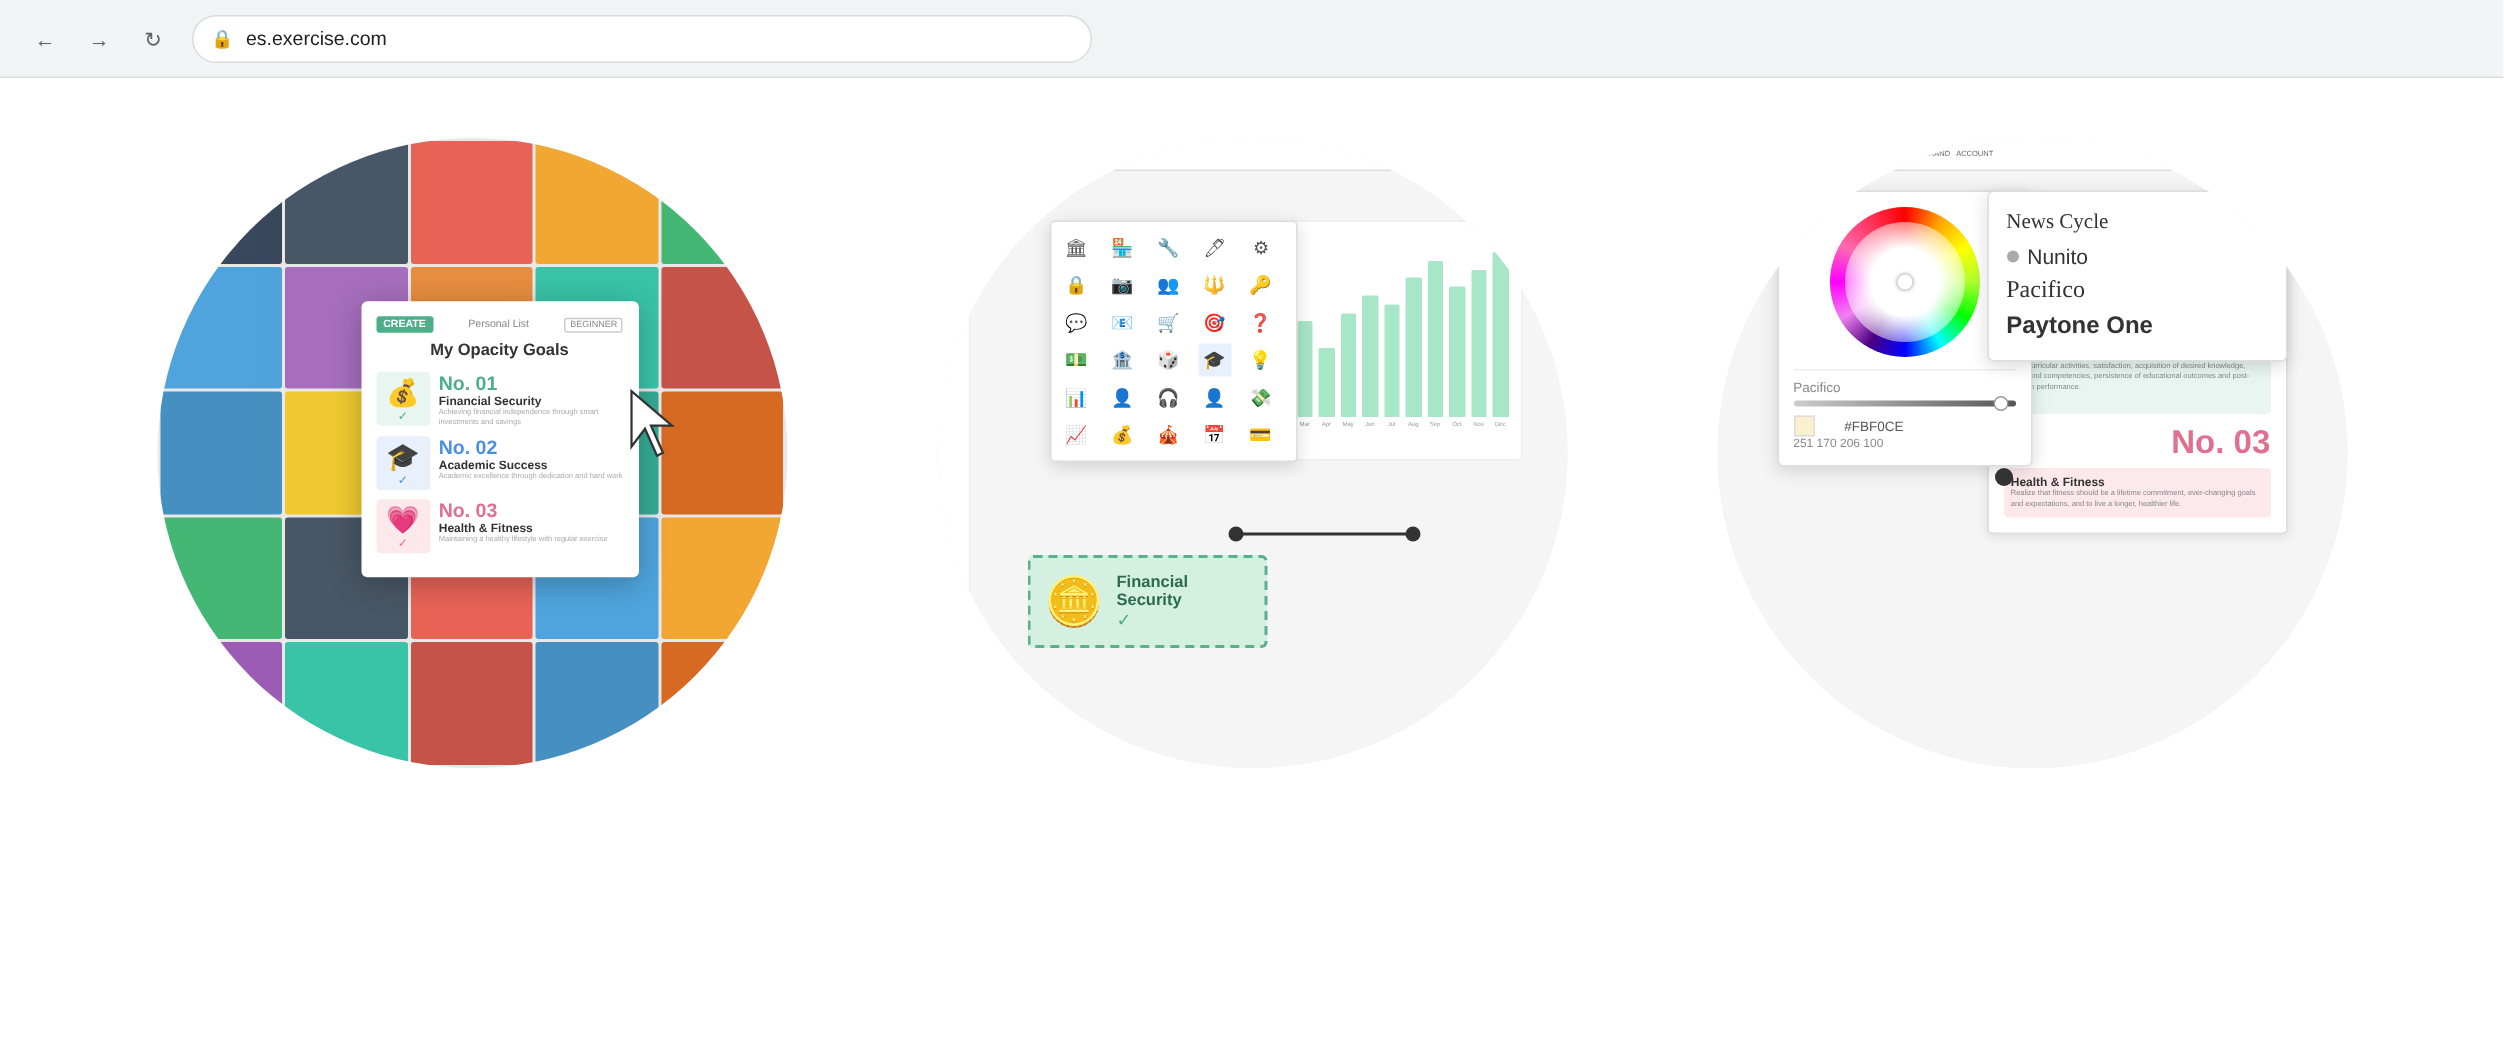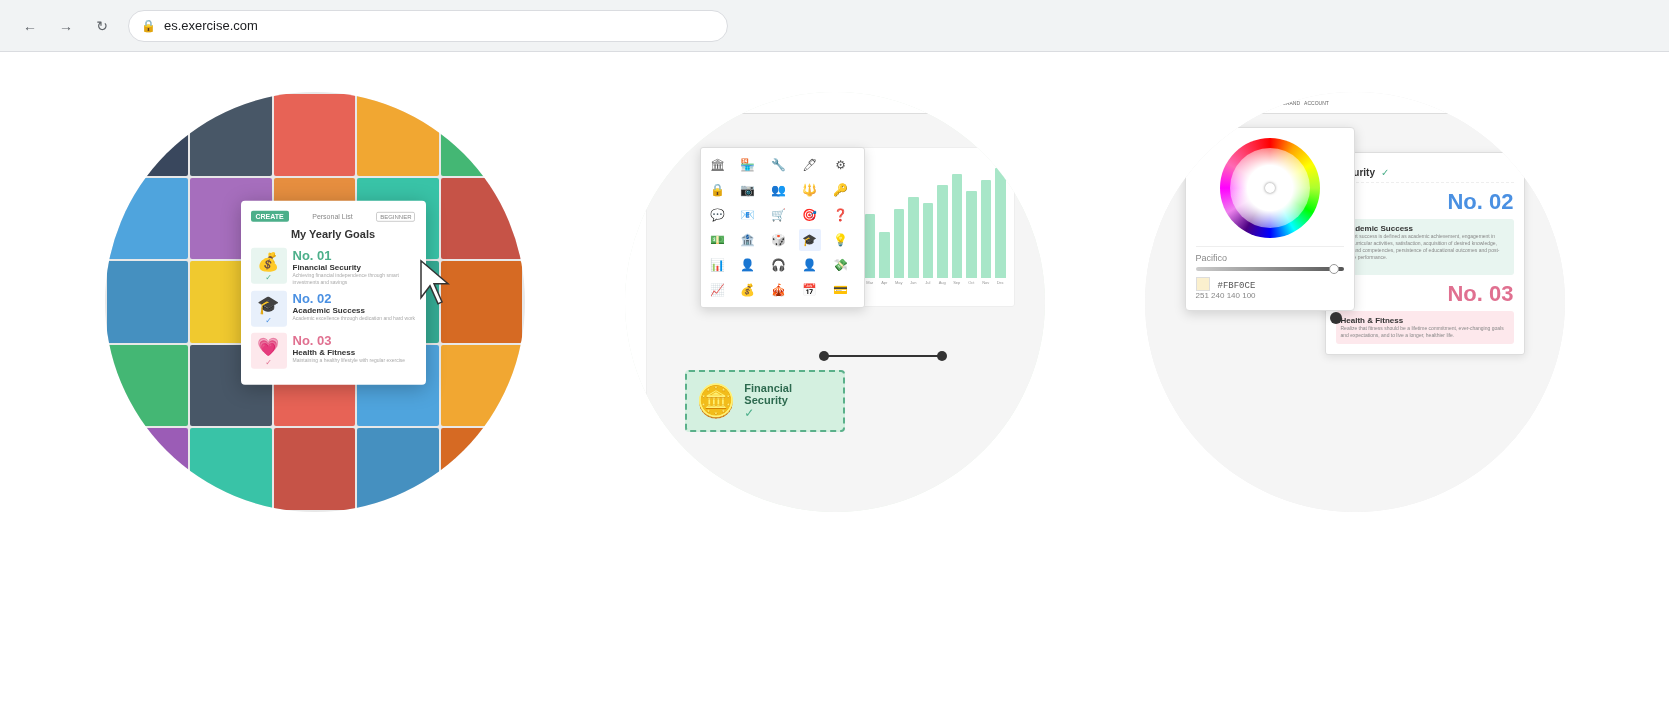--- a/index.html
+++ b/index.html
@@ -521,26 +521,25 @@
       right: 5px;
       width: 10px; height: 10px;
       background: #fff;
       border: 1px solid #999;
       border-radius: 50%;
     }
 
     
     .color-hex-row {
       display: flex;
-      align-items: flex-end;
-      gap: 8px;
+      align-items: center;
+      gap: 20px;
       margin-top: 6px;
       font-size: 9px;
       color: #555;
-      font-family: Liberation Mono, monospace;
     }
     .hex-swatch {
       width: 14px; height: 14px;
       background: #FBF0CE;
       border: 1px solid #ddd;
     }
     .rgb-values {
       font-size: 8px;
       color: #888;
     }
@@ -722,21 +721,21 @@
                 <svg width="40" height="50" viewBox="0 0 40 50">
                   <polygon points="5,5 5,42 14,30 22,48 26,46 18,28 32,28" fill="white" stroke="#333" stroke-width="1.5"></polygon>
                 </svg>
               </div>
 
               <div class="card-header-bar">
                 <span class="create-btn-small">CREATE</span>
                 <span class="card-title-row">Personal List</span>
                 <span class="beginner-badge">BEGINNER</span>
               </div>
-              <div class="card-main-title">My Yearly Goals</div>
+              <div class="card-main-title">My Opacity Goals</div>
 
               <div class="goal-item">
                 <div class="goal-icon-box green">
                   <span style="font-size:18px;">💰</span>
                   <span class="goal-check">✓</span>
                 </div>
                 <div class="goal-text-area">
                   <div class="goal-number">No. 01</div>
                   <div class="goal-title-small">Financial Security</div>
                   <div class="goal-desc-small">Achieving financial independence through smart investments and savings</div>
@@ -899,23 +898,32 @@
             <div class="opacity-row">
               <div class="opacity-label">Pacifico</div>
               <div class="opacity-slider">
                 <div class="opacity-thumb"></div>
               </div>
             </div>
             <div class="color-hex-row">
               <div class="hex-swatch"></div>
               <span>#FBF0CE</span>
             </div>
-            <div class="rgb-values">251  240  140  100</div>
-          </div>
-
+            <div class="rgb-values">251  170  206  100</div>
+          </div>
+
+          <div class="font-panel">
+            <div class="font-item news-cycle">News Cycle</div>
+            <div class="font-item nunito">
+              <div class="font-dot"></div>
+              Nunito
+            </div>
+            <div class="font-item pacifico">Pacifico</div>
+            <div class="font-item paytone">Paytone One</div>
+          </div>
 
           <div class="s3-document">
 
             <div class="s3-security-item">
               <span class="s3-security-title">Security</span>
               <span class="s3-check-circle">✓</span>
             </div>
 
             <div class="s3-goal-item">
               <div class="s3-no02">No. 02</div>

